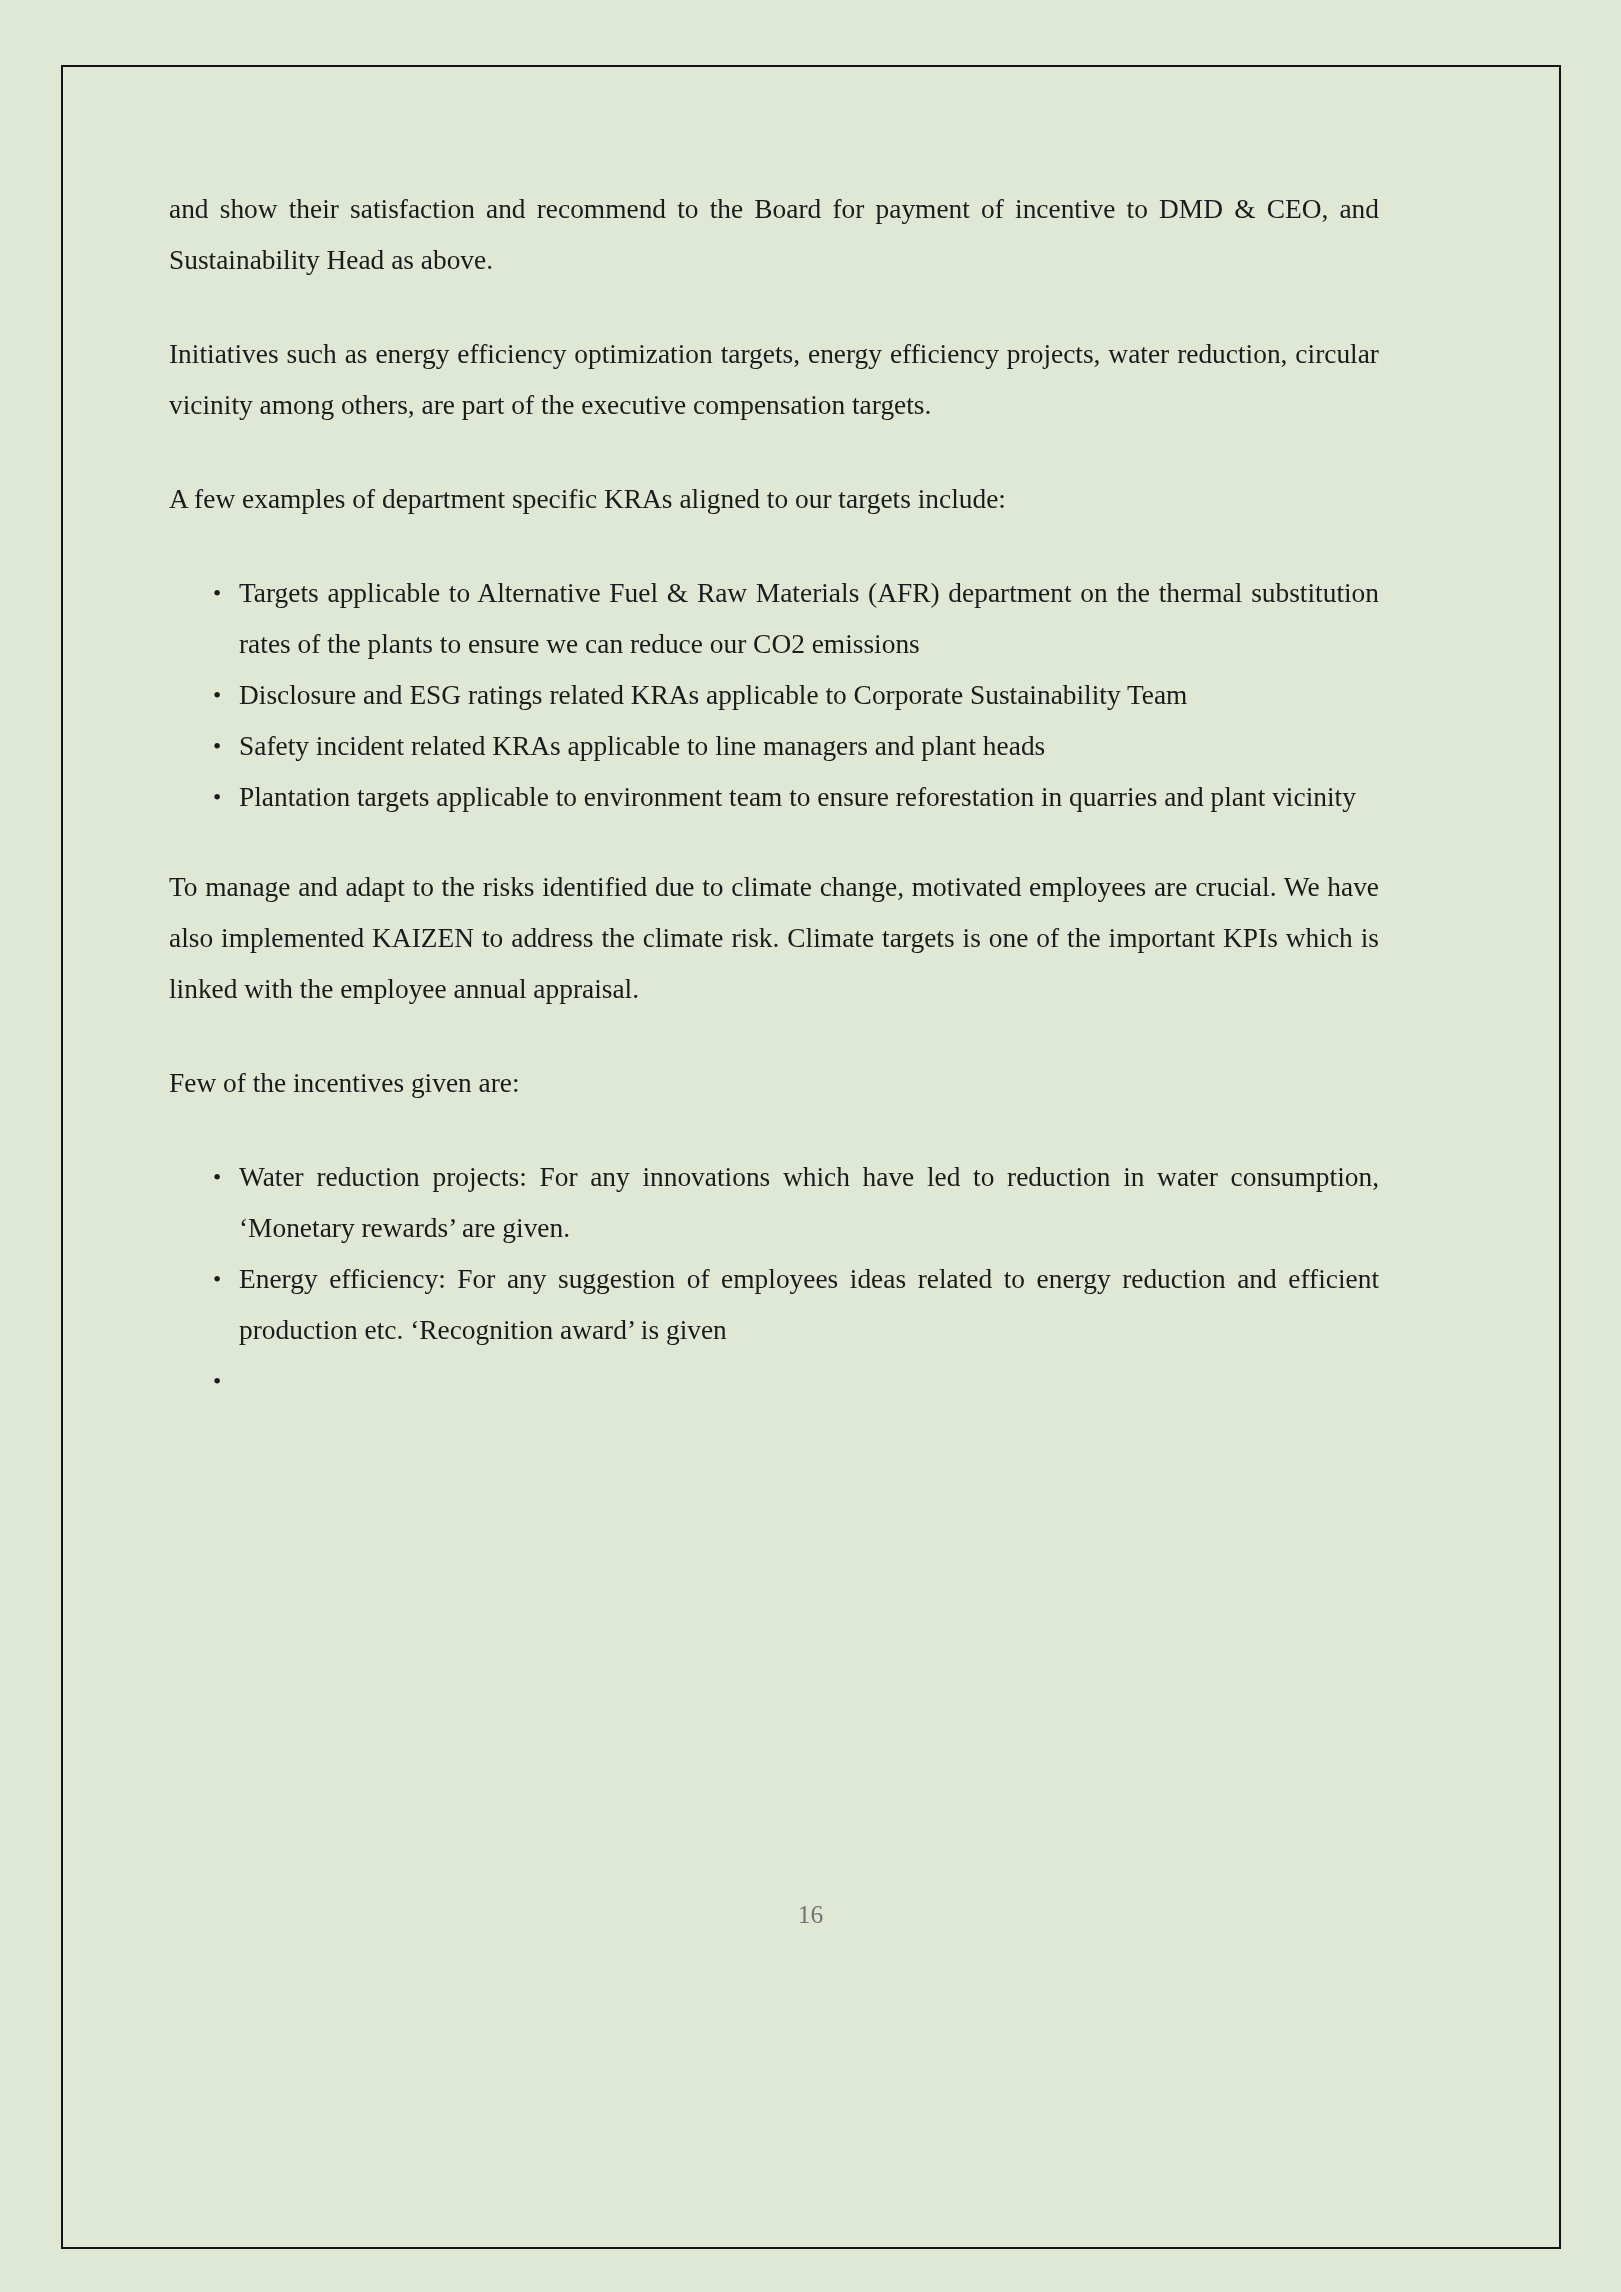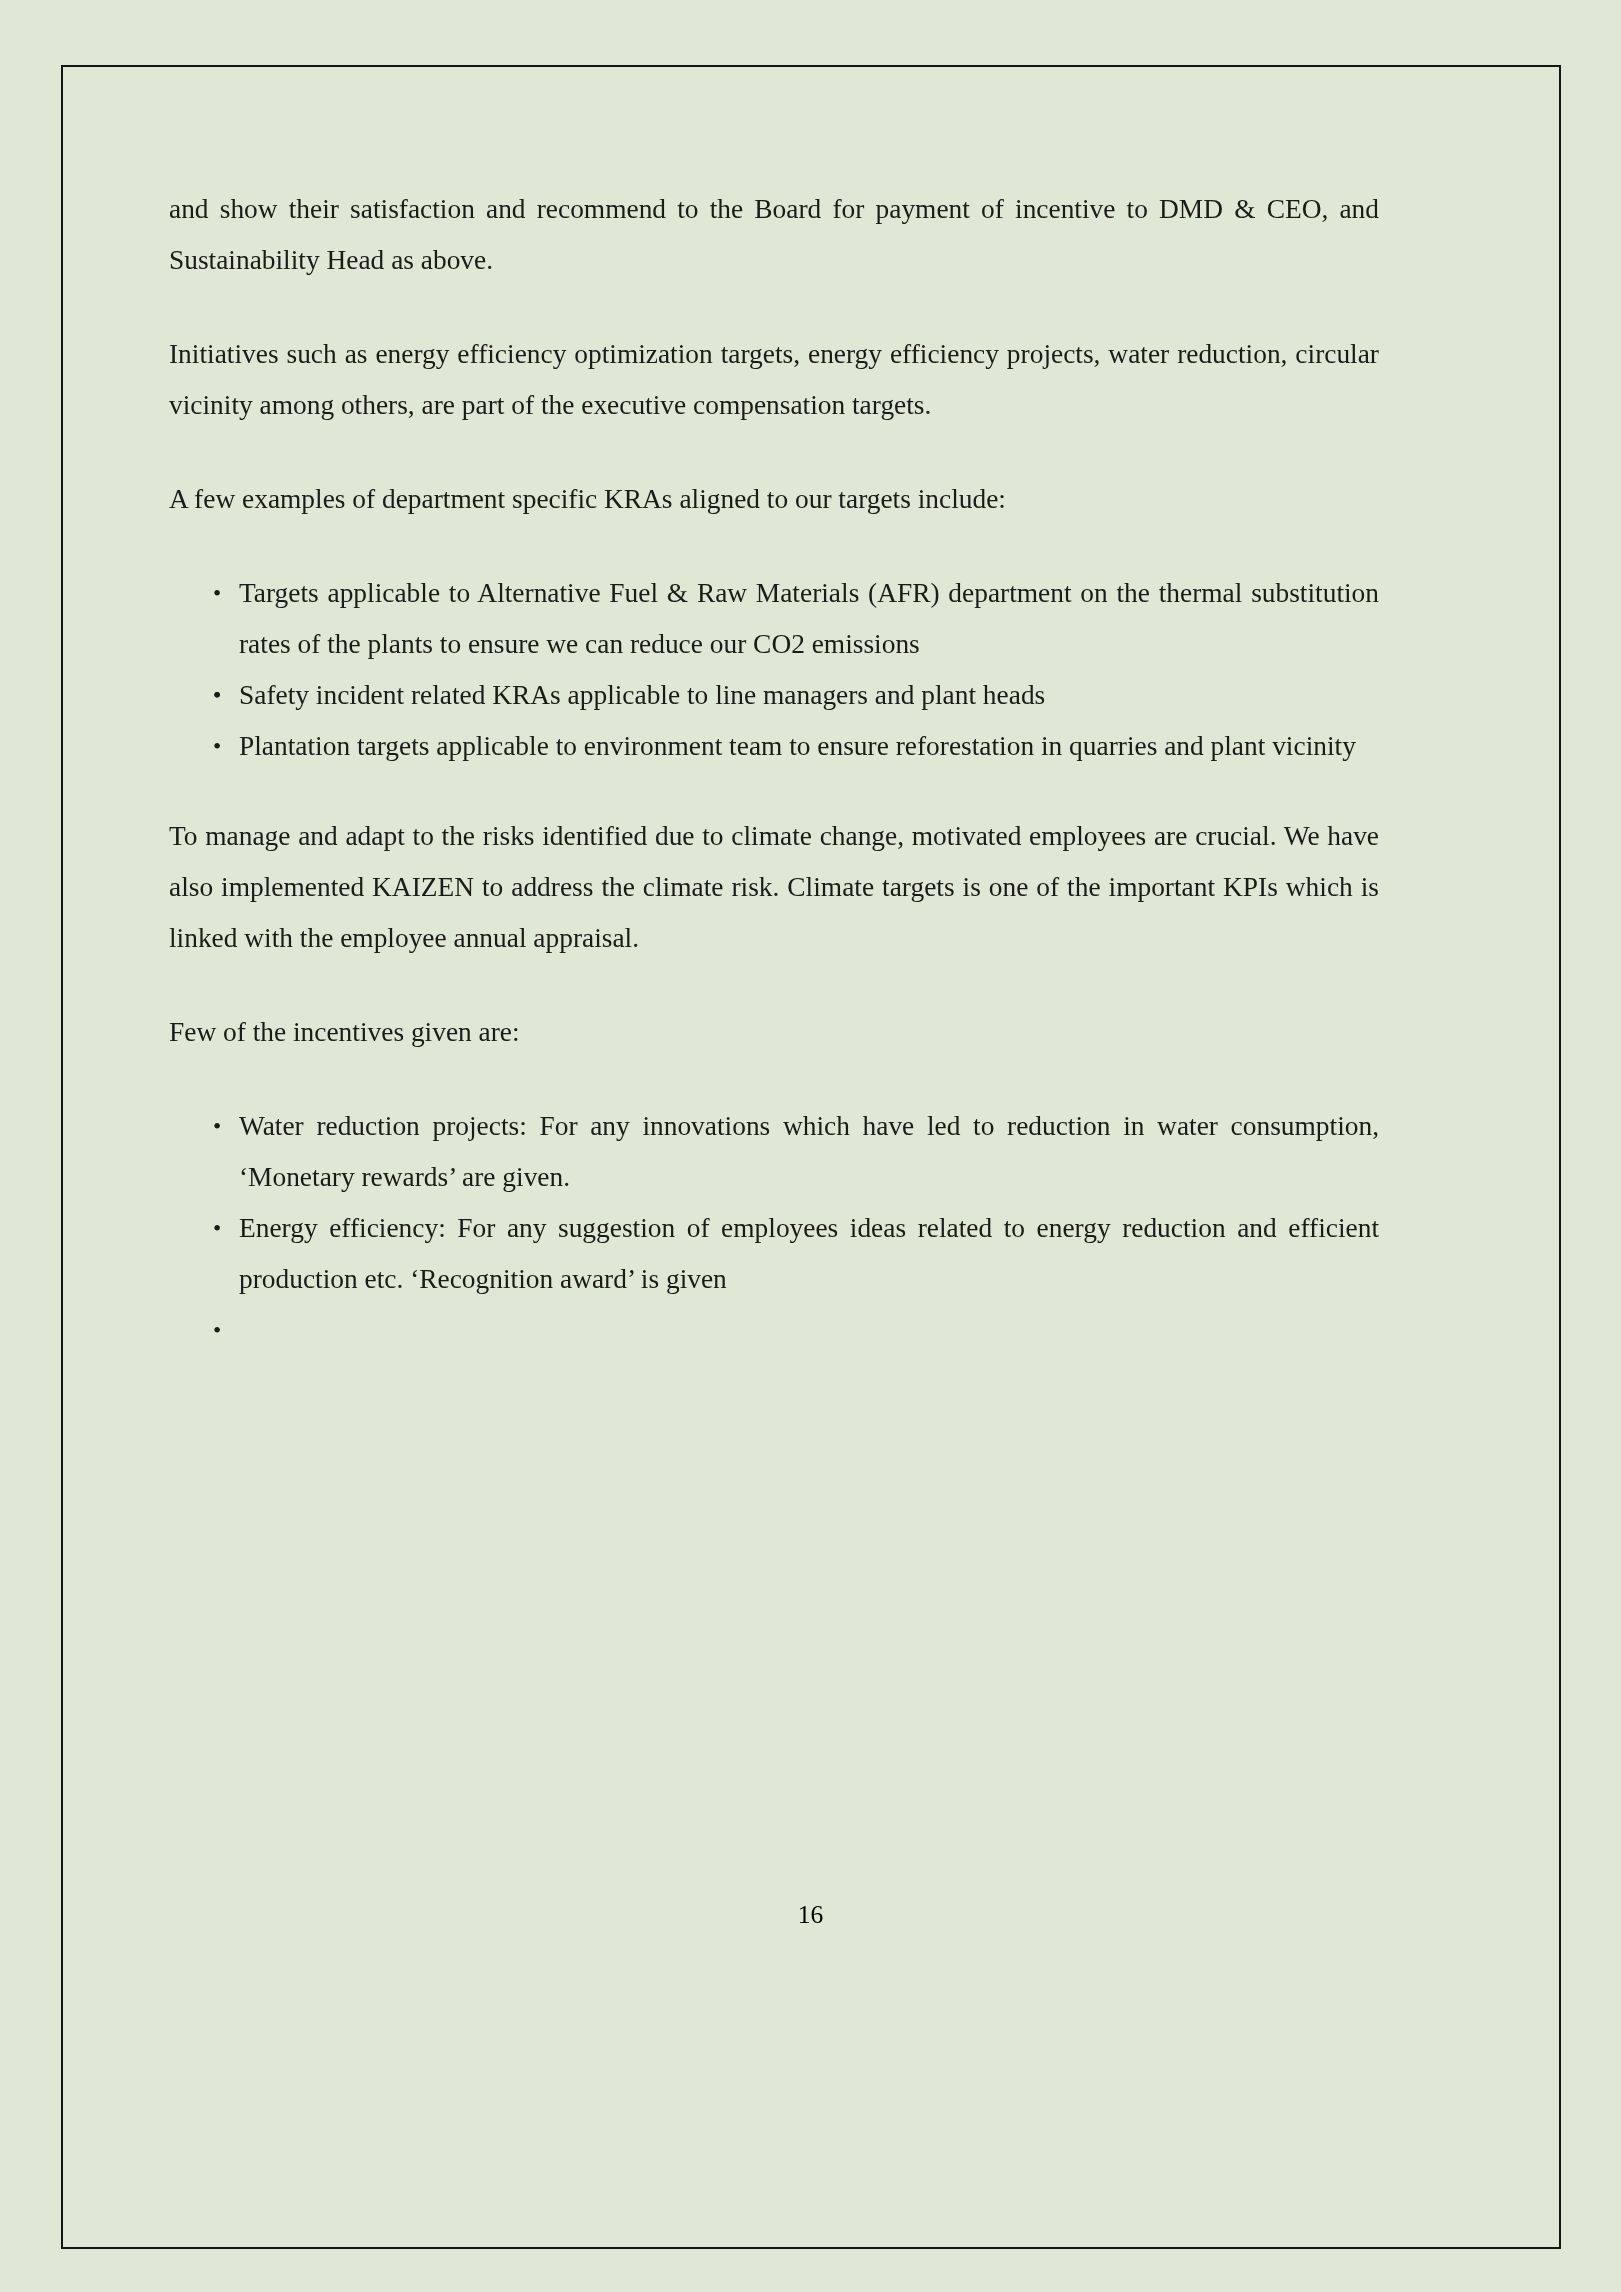--- a/index.html
+++ b/index.html
@@ -52,21 +52,21 @@
     top: 0;
     font-size: 23.5px;
   }
   .page-number {
     position: absolute;
     left: 0;
     top: 1900px;
     width: 1621px;
     text-align: center;
     font-size: 25.5px;
-    color: #000000;
+    color: #737373;
   }
 </style>
 </head>
 <body>
 
 <div class="page-frame"></div>
 
 <div class="content">
 
   <p>and show their satisfaction and recommend to the Board for payment of incentive to DMD &amp; CEO, and Sustainability Head as above.</p>
@@ -75,20 +75,21 @@
 
   <p>A few examples of department specific KRAs aligned to our targets include:</p>
 
   <ul>
     <li>
       <span class="bullet-dot">•</span>
       <span>Targets applicable to Alternative Fuel &amp; Raw Materials (AFR) department on the thermal substitution rates of the plants to ensure we can reduce our CO2 emissions</span>
     </li>
     <li>
       <span class="bullet-dot">•</span>
+      <span>Disclosure and ESG ratings related KRAs applicable to Corporate Sustainability Team</span>
     </li>
     <li>
       <span class="bullet-dot">•</span>
       <span>Safety incident related KRAs applicable to line managers and plant heads</span>
     </li>
     <li>
       <span class="bullet-dot">•</span>
       <span>Plantation targets applicable to environment team to ensure reforestation in quarries and plant vicinity</span>
     </li>
   </ul>

